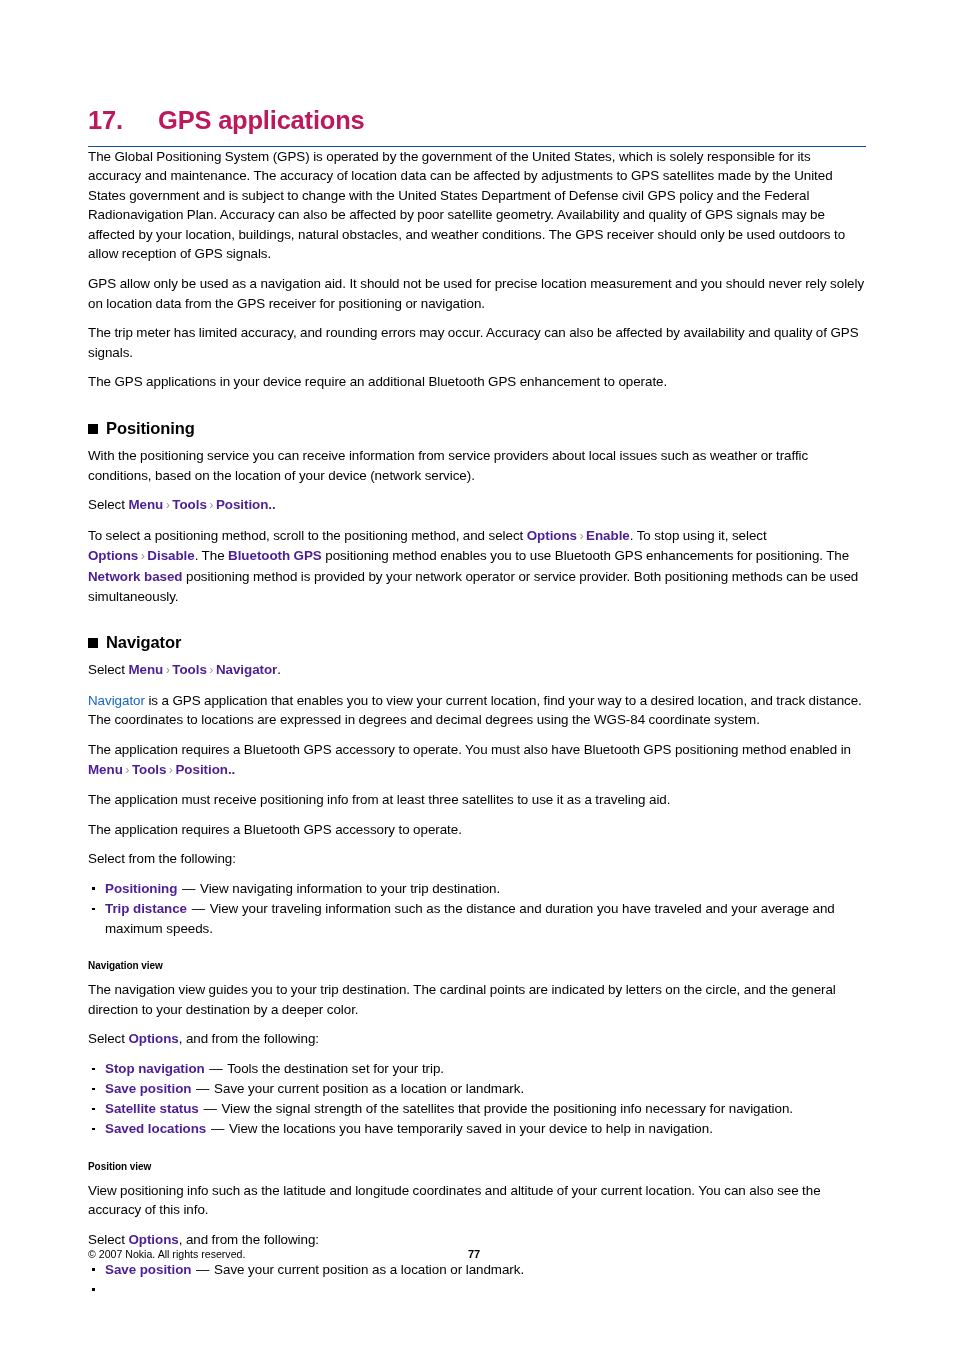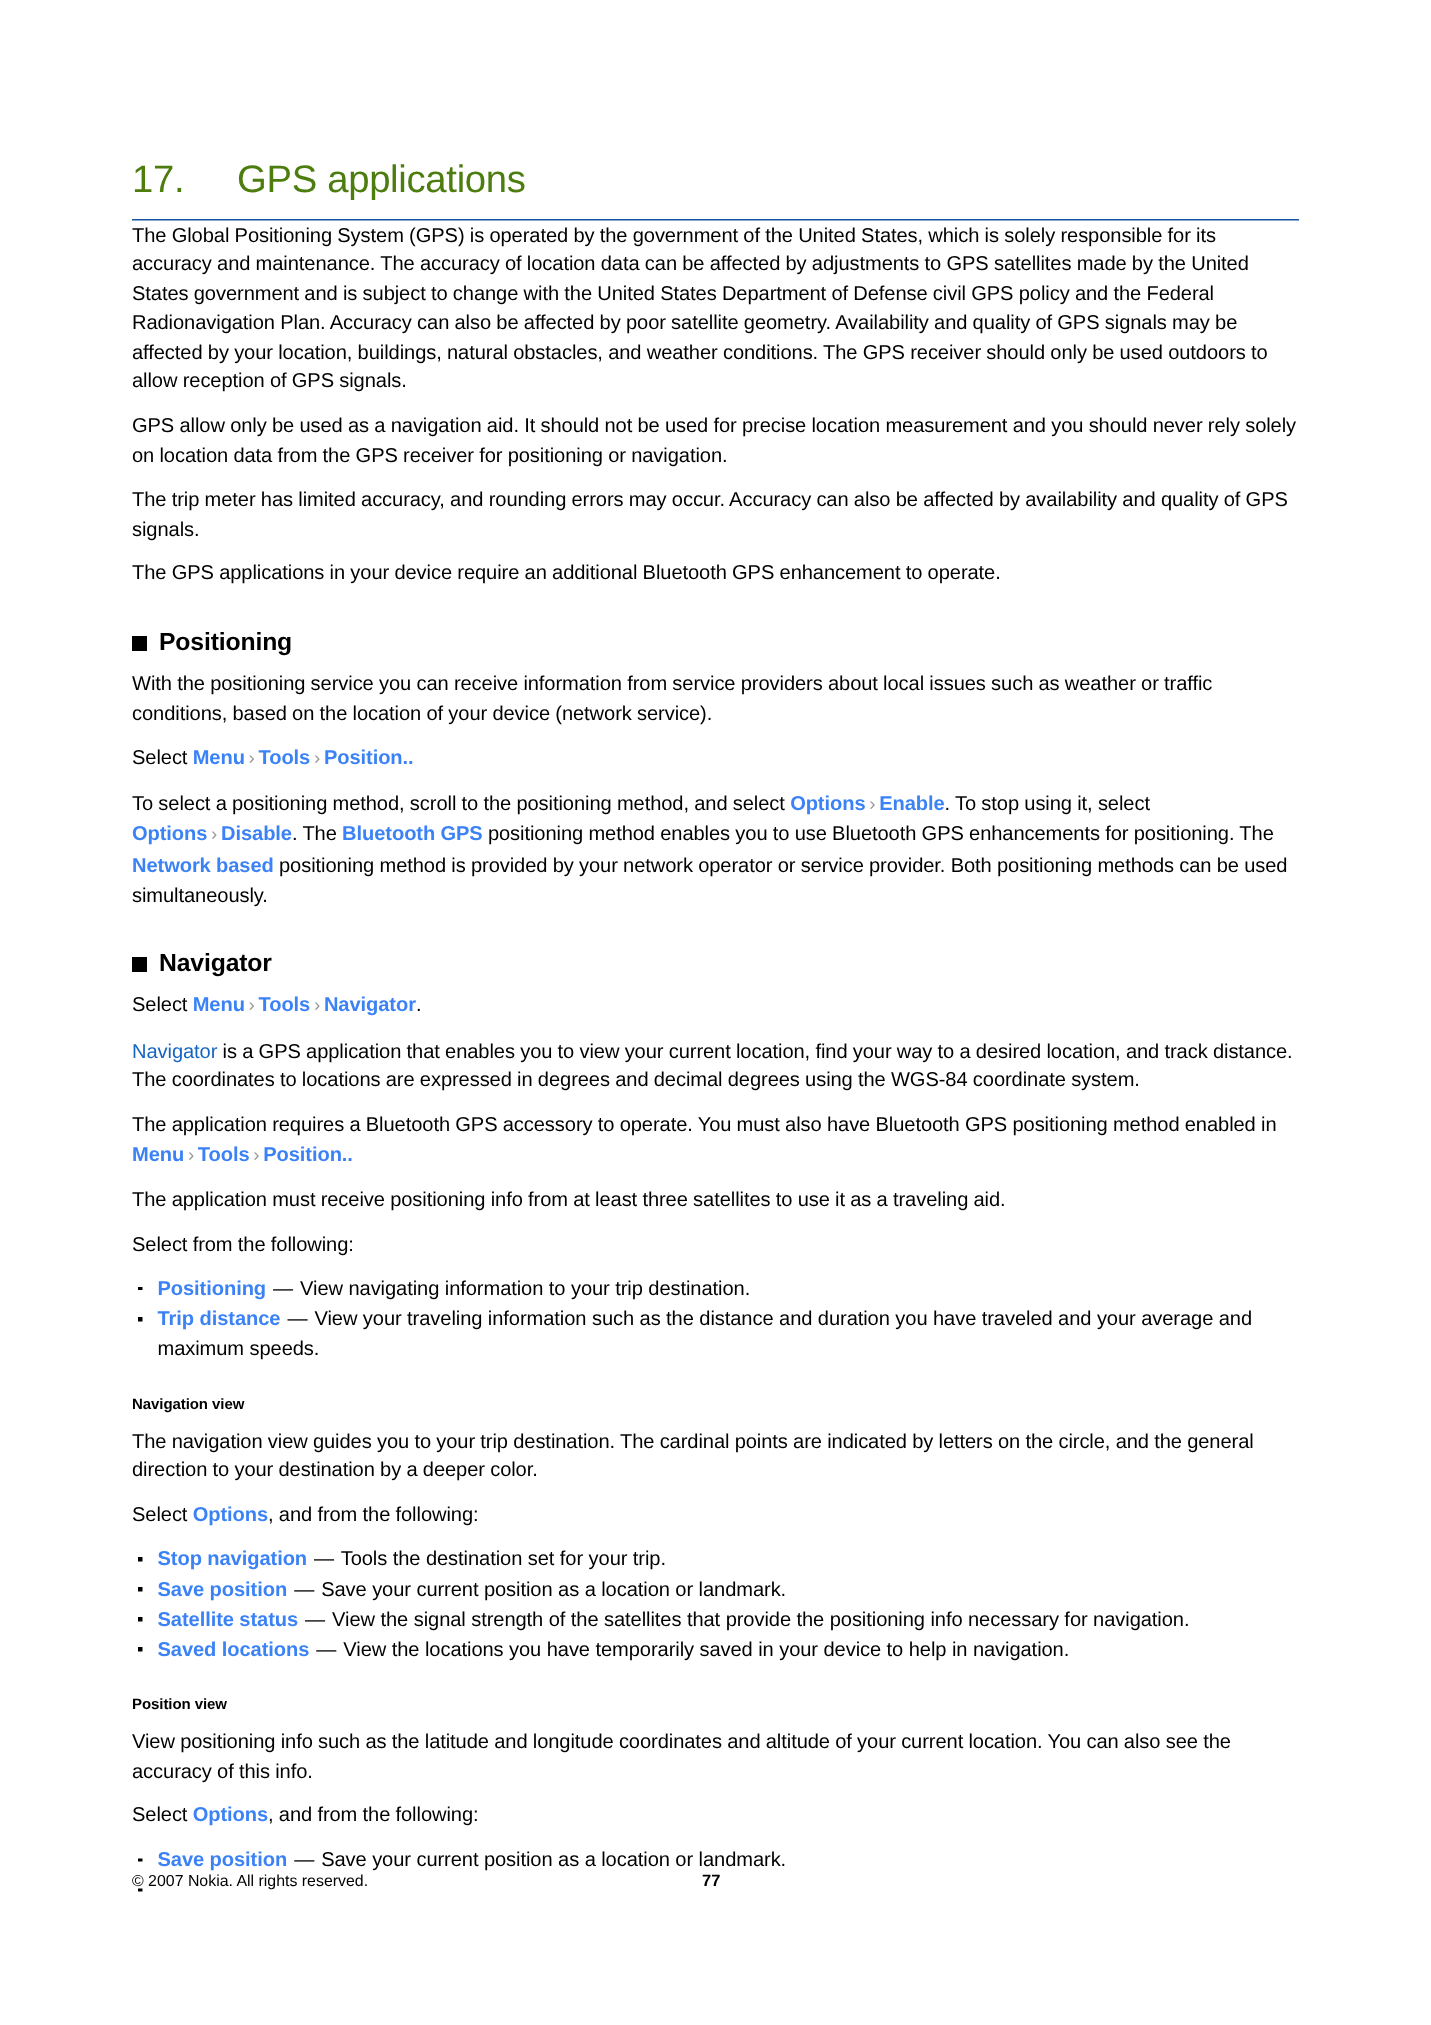--- a/index.html
+++ b/index.html
@@ -21,23 +21,23 @@
     left: 88px;
     top: 0;
     width: 778px;
     height: 1350px;
   }
 
   
   .chapter-title {
     display: flex;
     align-items: flex-end;
-    color: #4d7c0f;
+    color: #be185d;
     font-size: 25.5px;
-    font-weight: normal;
+    font-weight: bold;
     letter-spacing: -0.2px;
     padding-top: 108px;
     line-height: 1.0;
   }
   .chapter-num {
     width: 70px;
     flex: none;
   }
   .chapter-rule {
     border: 0;
@@ -81,21 +81,21 @@
   
   .sub-head {
     font-size: 10px;
     font-weight: bold;
     margin: 22px 0 9px 0;
     letter-spacing: -0.05px;
   }
 
   
   .lnk {
-    color: #3b82f6;
+    color: #4c1d95;
     font-weight: bold;
   }
   .lnk-n {
     color: #1566C0;
   }
   .chev {
     color: #9a9a9a;
     font-weight: normal;
     padding: 0 2.5px;
     font-size: 12.5px;
@@ -199,20 +199,21 @@
     <span class="lnk-n">Navigator</span>
     <span>is a GPS application that enables you to view your current location, find your way to a desired location, and track distance. The coordinates to locations are expressed in degrees and decimal degrees using the WGS-84 coordinate system.</span>
   </p>
 
   <p class="body">
     <span>The application requires a Bluetooth GPS accessory to operate. You must also have Bluetooth GPS positioning method enabled in</span>
     <span class="lnk">Menu</span><span class="chev">›</span><span class="lnk">Tools</span><span class="chev">›</span><span class="lnk">Position..</span>
   </p>
 
   <p class="body">The application must receive positioning info from at least three satellites to use it as a traveling aid.</p>
+  <p class="body">The application requires a Bluetooth GPS accessory to operate.</p>
   <p class="body">Select from the following:</p>
 
   <ul class="dotlist">
     <li>
       <span class="lnk">Positioning</span>
       <span class="dash">—</span>
       <span>View navigating information to your trip destination.</span>
     </li>
     <li>
       <span class="lnk">Trip distance</span>

